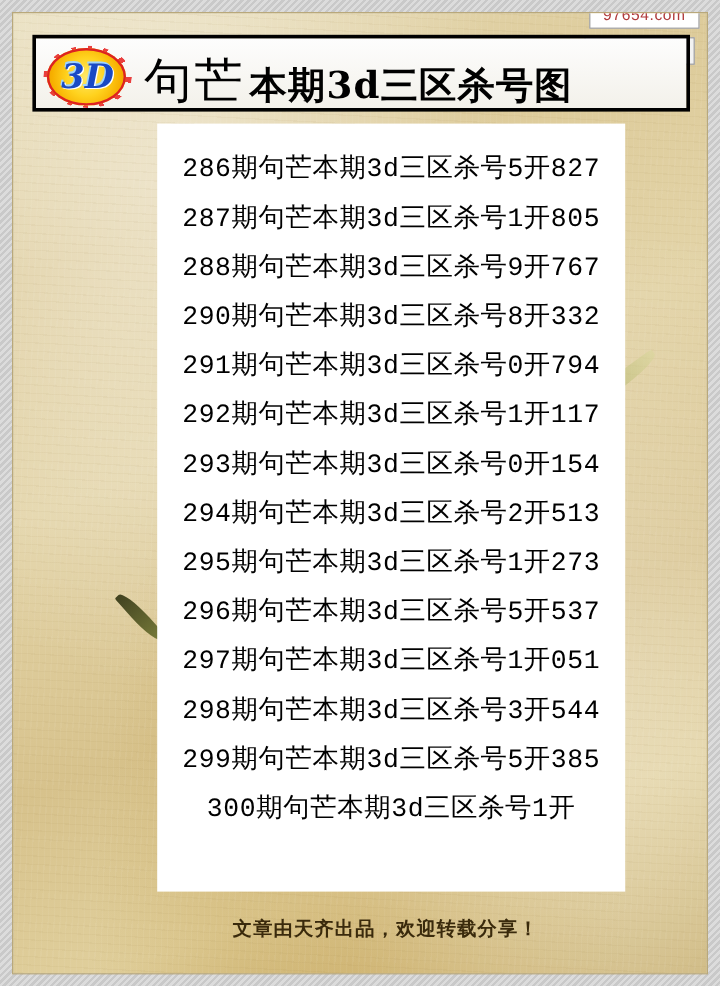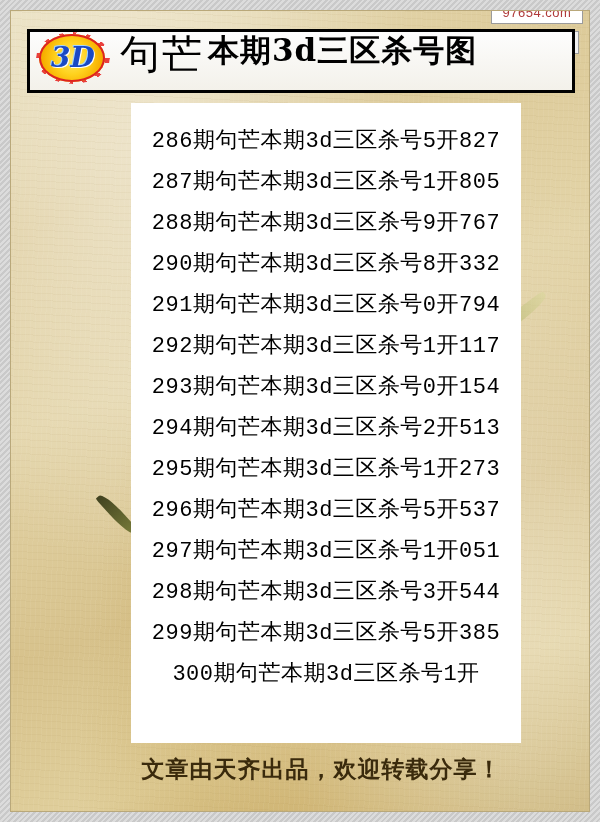--- a/index.html
+++ b/index.html
@@ -111,21 +111,21 @@
   .header {
     position: absolute;
     left: 16px;
     top: 18px;
     width: 548px;
     height: 64px;
     border: 3px solid #000;
     background: linear-gradient(#fdfdfd, #f3f1ea);
     box-sizing: border-box;
     display: flex;
-    align-items: flex-start;
+    align-items: flex-end;
     overflow: hidden;
   }
   .logo3d {
     position: relative;
     width: 74px;
     height: 52px;
     margin-left: 6px;
     flex: 0 0 auto;
   }
   .logo3d .burst {
@@ -212,21 +212,21 @@
 
   
   .footer {
     position: absolute;
     left: 0;
     right: 0;
     bottom: 26px;
     text-align: center;
     font-family: "DejaVu Serif", "Liberation Serif", serif;
     font-weight: bold;
-    font-size: 23px;
+    font-size: 16px;
     color: #3a2a0c;
     letter-spacing: 1px;
     margin-left: 43px;
   }
 </style>
 </head>
 <body>
 
 <div class="page">
   <div class="paper">

